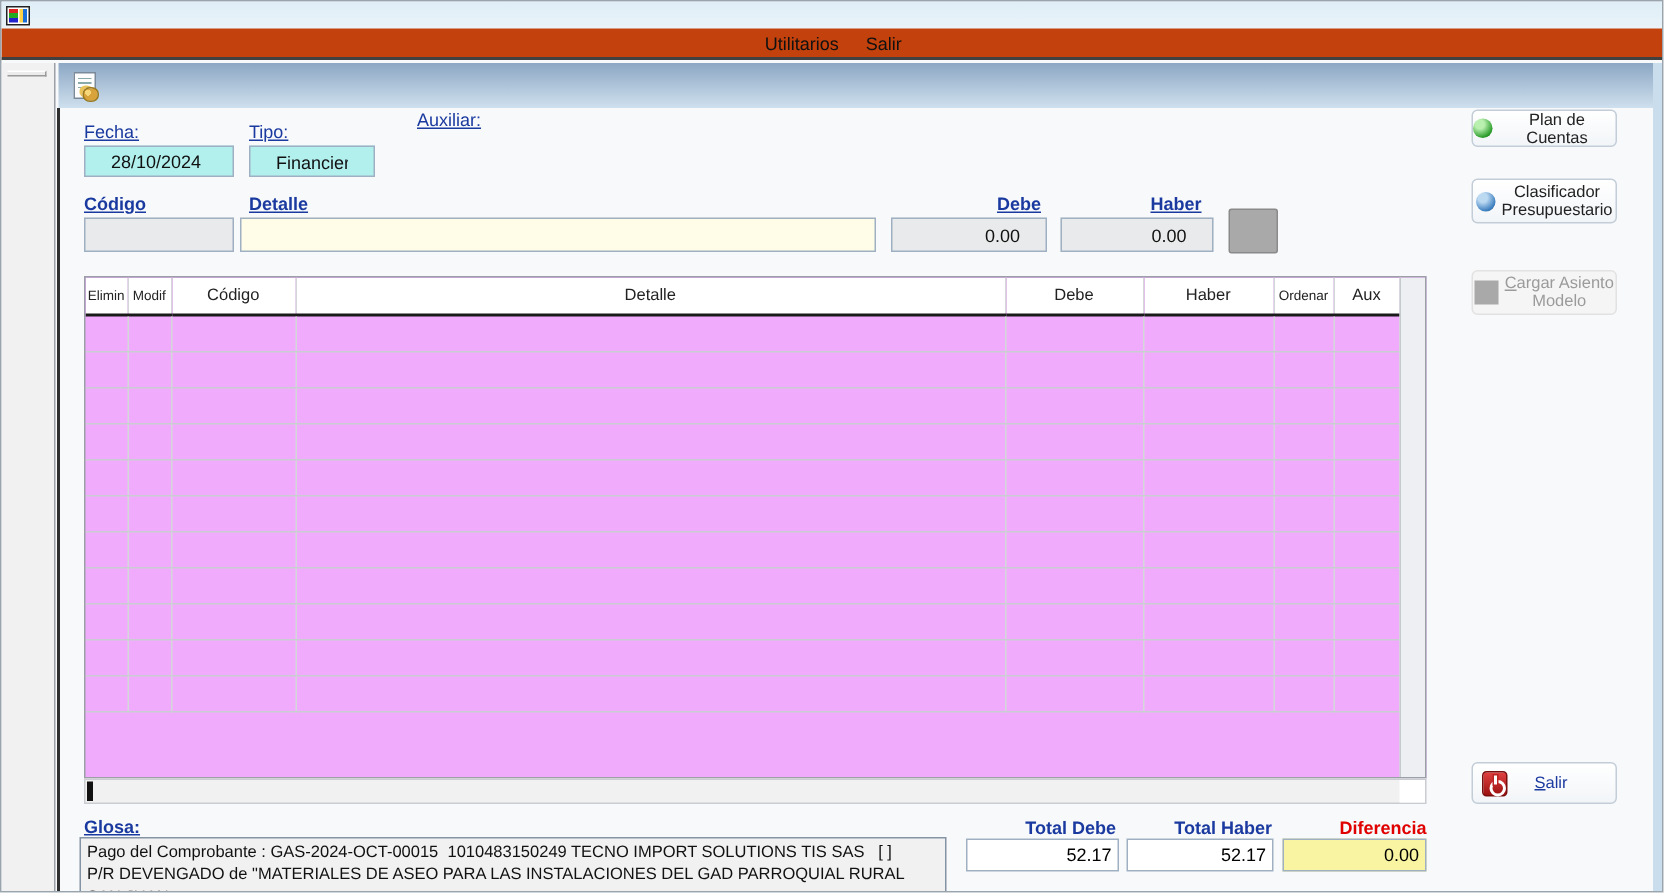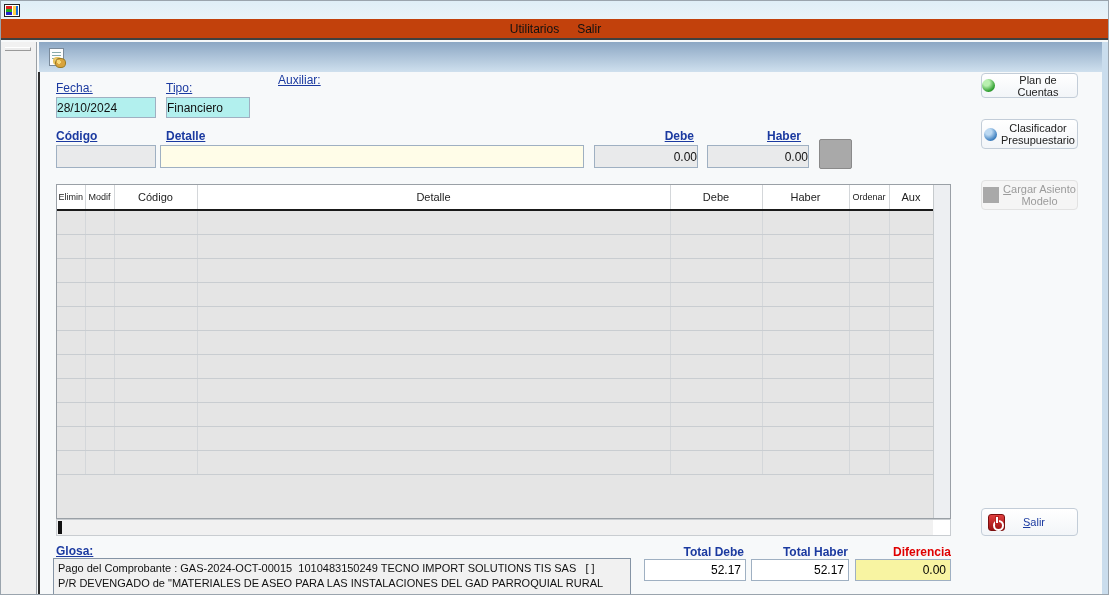--- a/index.html
+++ b/index.html
@@ -37,31 +37,31 @@
   .doc-coins-icon::before { content:""; position:absolute; left:2px; top:3px; width:9px; height:8px;
              background:repeating-linear-gradient(#8aa 0 1px, transparent 1px 3px); }
   .doc-coins-icon::after { content:""; position:absolute; right:-3px; bottom:-3px; width:9px; height:8px;
              background:radial-gradient(circle at 30% 35%, #f6d87a 0 2px, #d9a33c 2px 4px) ;
              border:1px solid #9a7a20; border-radius:45%; box-shadow:-3px -2px 0 -1px #e9c35c; }
   .right-edge-band { position:absolute; right:0; top:41px; width:6px; height:554px; background:#cadded; }
 
   
   .lbl { position:absolute; font-size:12px; color:var(--label-blue,#1b3aa0);text-decoration:underline; }
   .lbl.b { font-weight:bold; }
-  .fld { position:absolute; border:1px solid #9fb0c2; font-size:12px; color:#111; padding:0 0;
+  .fld { position:absolute; border:1px solid #9fb0c2; font-size:12px; color:#111; padding:0 17px;
          font-family:"Liberation Sans",sans-serif; outline:none; }
   .cyan { background:var(--input-cyan,#b2f0ee); }
   .grayfld { background:#e9eaeb; }
   .yellowfld { background:var(--input-yellow,#fffde8); }
   .num { text-align:right; }
   .square-btn { position:absolute; left:818px; top:138px; width:33px; height:30px; background:#a9a9a9;
                 border:1px solid #8a8a8a; border-radius:2px; cursor:pointer; }
 
   
-  .table-wrap { position:absolute; left:55px; top:183px; width:895px; height:335px; background:#e5e5e5;
+  .table-wrap { position:absolute; left:55px; top:183px; width:895px; height:335px; background:#f0abfc;
                 border:1px solid #9aa0a6; overflow:hidden; }
   table.grid { border-collapse:collapse; table-layout:fixed; width:876px; }
   .grid th { height:25px; font-weight:normal; font-size:11px; color:#222; text-align:center;
              border-right:1px solid #d4d7da; border-bottom:2px solid #1a1a1a; background:#fff;
              overflow:hidden; white-space:nowrap; }
   .grid th.sm { font-size:9px; }
   .grid td { height:24px; font-size:11px; color:#111; border-right:1px solid #d4d7da;
              border-bottom:1px solid #c9cdd1; overflow:hidden; white-space:nowrap; padding:0 4px; }
   .grid td.c-codigo { padding-left:8px; }
   .grid td.num { text-align:right; }

